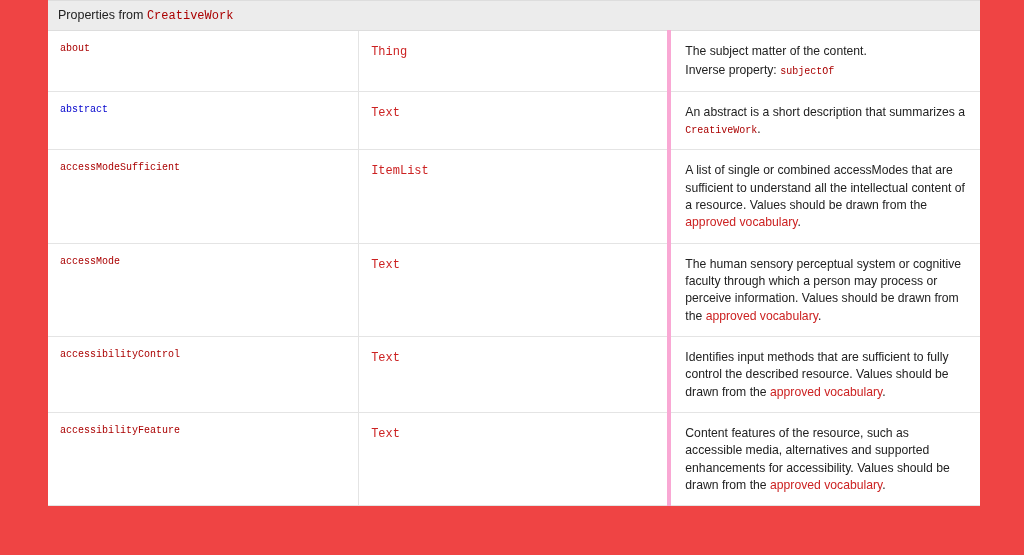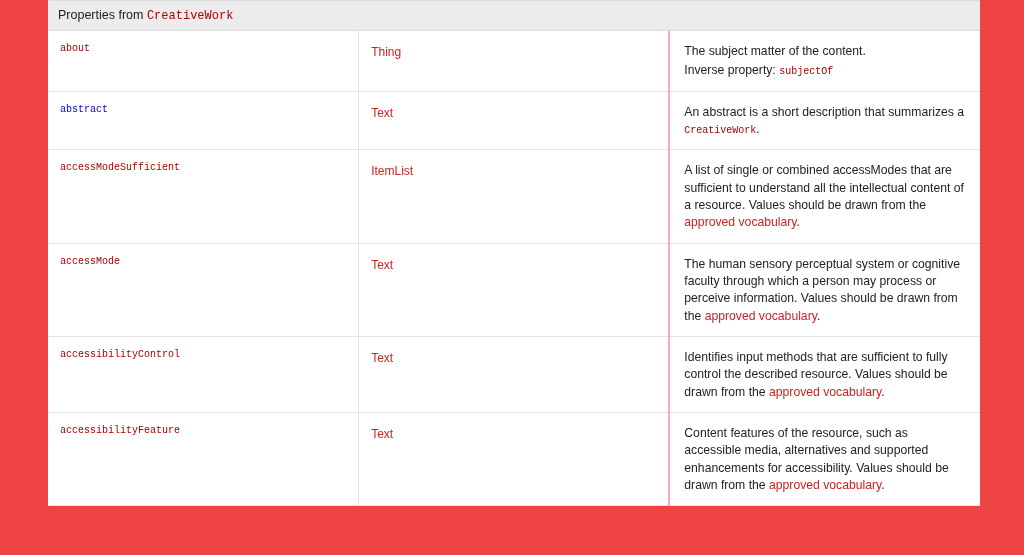--- a/index.html
+++ b/index.html
@@ -56,24 +56,24 @@
     color: #aa0000;
     border-right: 1px solid #e4e4e4;
     word-break: break-all;
   }
   td.c-name.blue a, td.c-name.blue {
     color: #0000cc;
   }
   td.c-type {
     width: 180px;
     padding: 12px 8px 12px 12px;
-    font-family: Liberation Sans, sans-serif;
+    font-family: Liberation Mono, monospace;
     font-size: 12px;
     color: #aa0000;
-    border-right: 2px solid #f9a8d4;
+    border-right: 4px solid #f9a8d4;
     line-height: 1.5;
   }
   td.c-type .type-link {
     color: #cc2222;
   }
   td.c-desc {
     padding: 12px 14px 11px 14px;
     font-size: 12.2px;
     color: #222222;
     line-height: 1.42;

